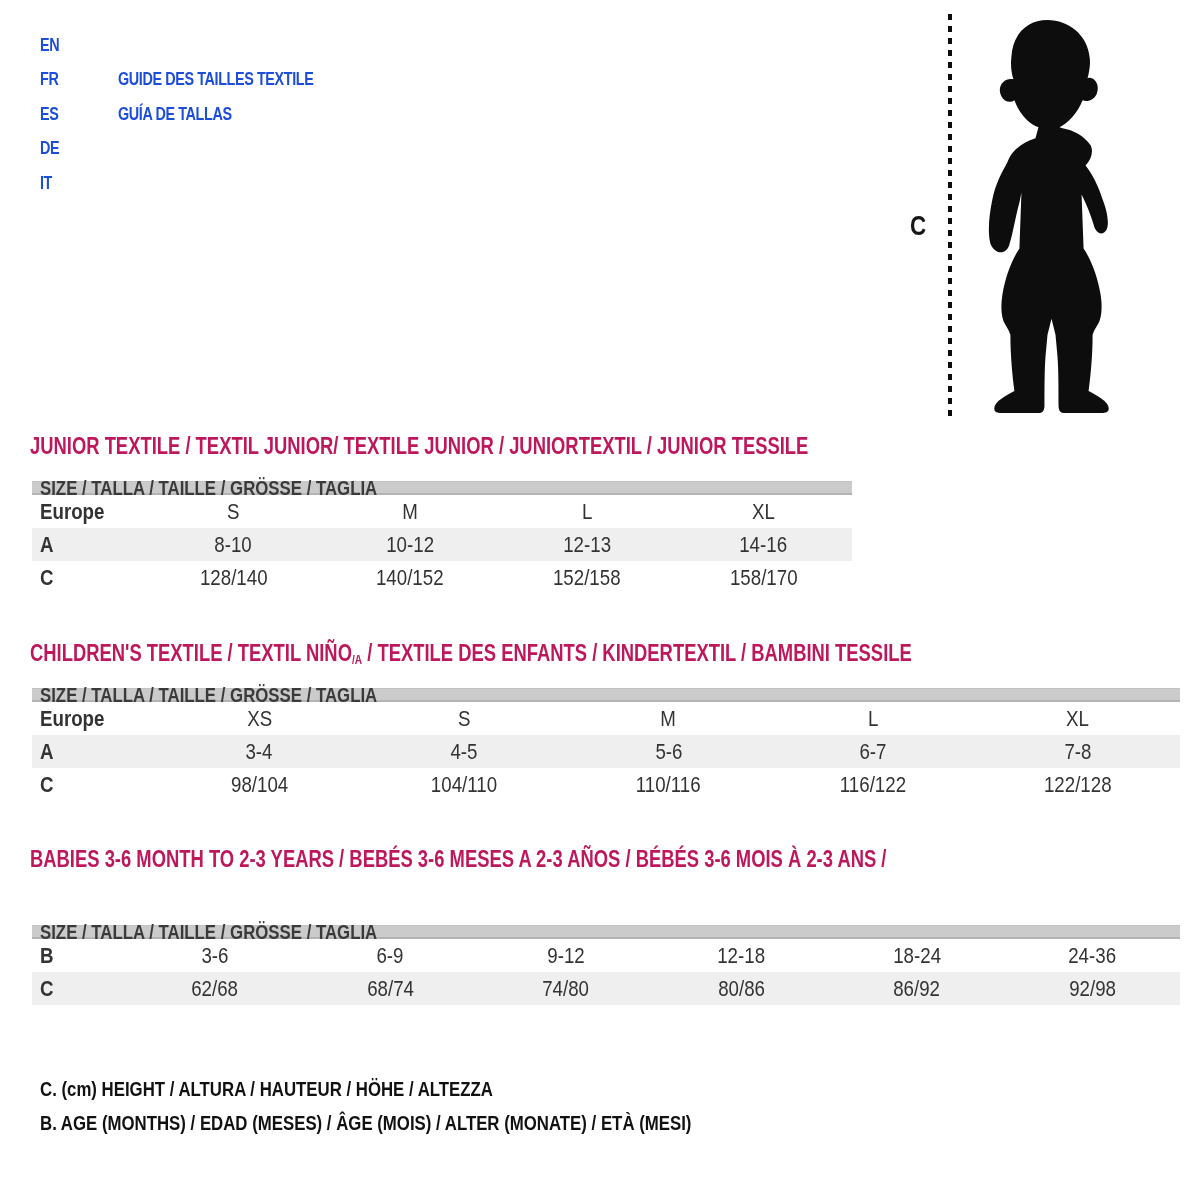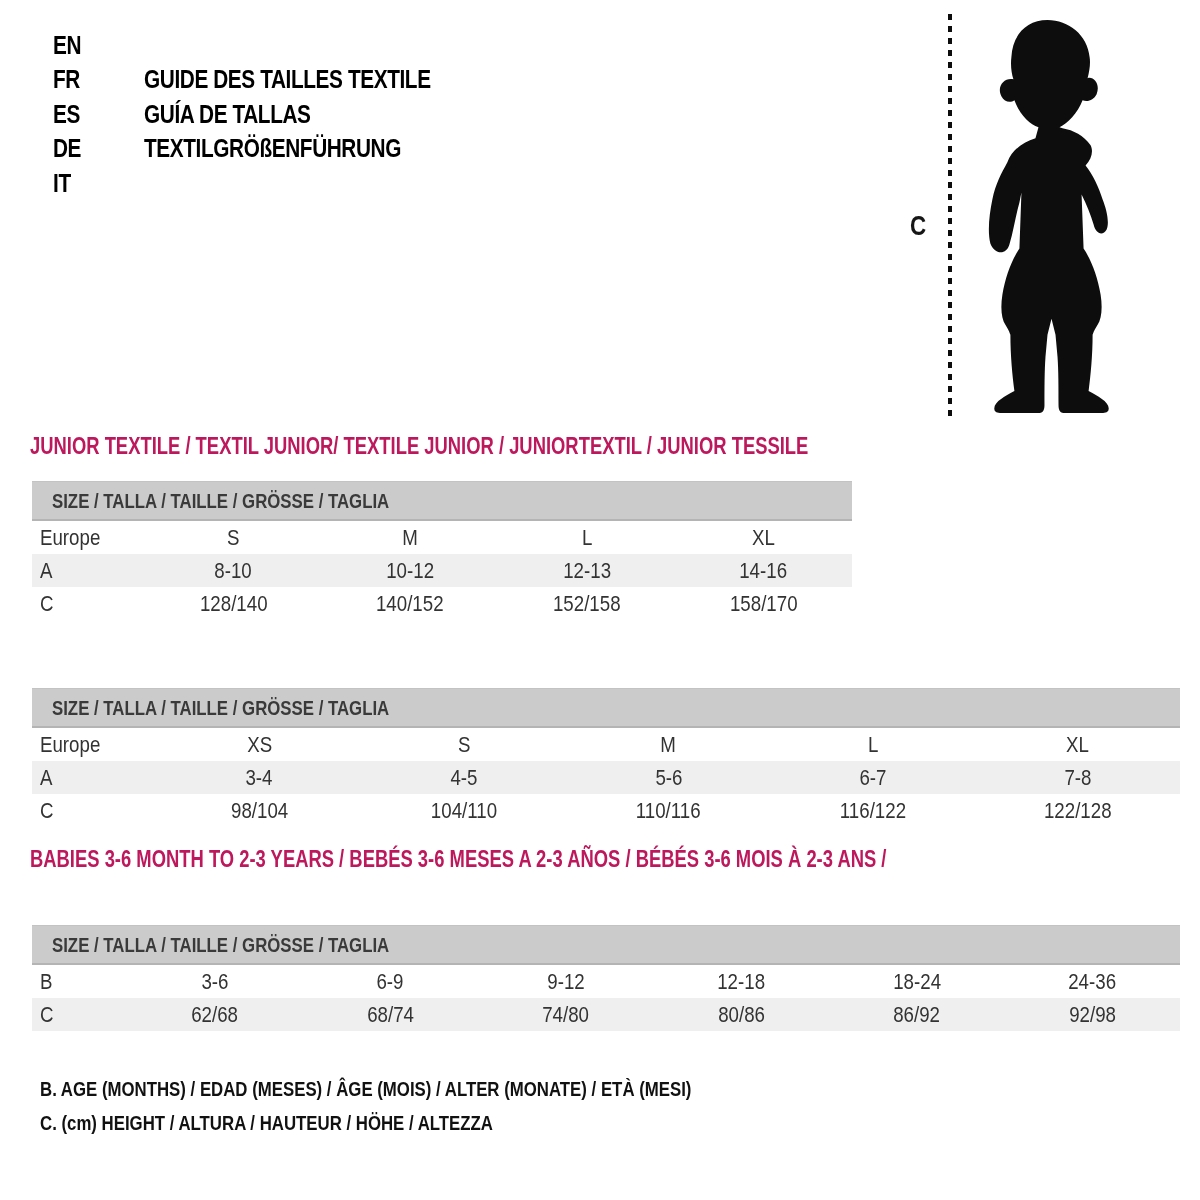--- a/index.html
+++ b/index.html
@@ -7,50 +7,50 @@
   .canvas{
     position:relative;width:1200px;height:1200px;background:#fff;overflow:hidden;
     font-family:"Liberation Sans",sans-serif;color:#1c1c1c;
   }
   
   .cond{display:inline-block;transform:scaleX(0.80);transform-origin:left center;white-space:nowrap;}
 
   
   .lang-block{position:absolute;left:40px;top:28px;}
   .lang-row{height:34.5px;display:flex;align-items:center;}
-  .lang-code,.lang-label{font-weight:bold;font-size:26px;letter-spacing:-0.5px;color:#000000;margin-left:13px;}
+  .lang-code,.lang-label{font-weight:bold;font-size:18px;letter-spacing:-0.5px;color:#1d4ed8;}
   .lang-code{width:78px;flex:0 0 78px;}
 
   
   .dash-line{
     position:absolute;left:948px;top:14px;width:4px;height:404px;
     background:repeating-linear-gradient(to bottom,var(--sil) 0 6px,transparent 6px 12px);
   }
   .c-label{position:absolute;left:910px;top:210px;font-size:28px;font-weight:bold;color:#161616;}
   .toddler{position:absolute;left:962px;top:12px;width:178px;height:406px;}
   .toddler path{fill:var(--sil);}
 
   
   .sec-title{position:absolute;left:30px;font-weight:bold;font-size:23px;color:#be185d;white-space:nowrap;}
   .subtxt{font-size:0.55em;vertical-align:-0.22em;}
 
   
   .tbl{position:absolute;left:32px;}
   .band{
-    height:40px;background:var(--band);
+    height:14px;background:var(--band);
     border-top:1px solid #c3c3c3;border-bottom:2px solid #b4b4b4;
-    display:flex;align-items:center;padding-left:20px;box-sizing:border-box;
+    display:flex;align-items:center;padding-left:8px;box-sizing:border-box;
   }
   .bandtext{font-weight:bold;font-size:21px;color:#3a3a3a;}
   .trow{display:grid;align-items:center;height:33px;}
   .trow.shaded{background:var(--shaded);}
   #tbl-junior  .trow{grid-template-columns:113px repeat(4,1fr);}
   #tbl-children .trow{grid-template-columns:125px repeat(5,1fr);}
   #tbl-babies  .trow{grid-template-columns:95px repeat(6,1fr);}
-  .c0{text-align:left;padding-left:8px;}
+  .c0{text-align:left;padding-left:8px;font-weight:bold;}
   .cv{text-align:center;}
   .cv-in{display:inline-block;transform:scaleX(0.85);transform-origin:center;font-size:22px;color:#333;}
   .c0 .cv-in{transform-origin:left center;}
 
   
   .legend{position:absolute;left:40px;}
   .legend-row{height:34px;display:flex;align-items:center;}
   .legend-row .cond{font-weight:bold;font-size:21px;color:#111;}
 </style>
 </head>
@@ -65,21 +65,20 @@
     <div class="lang-row">
       <span class="lang-code"><span class="cond">FR</span></span>
       <span class="lang-label"><span class="cond">GUIDE DES TAILLES TEXTILE</span></span>
     </div>
     <div class="lang-row">
       <span class="lang-code"><span class="cond">ES</span></span>
       <span class="lang-label"><span class="cond">GUÍA DE TALLAS</span></span>
     </div>
     <div class="lang-row">
       <span class="lang-code"><span class="cond">DE</span></span>
-      <span class="lang-label"><span class="cond">TEXTILGRÖßENFÜHRUNG</span></span>
     </div>
     <div class="lang-row">
       <span class="lang-code"><span class="cond">IT</span></span>
     </div>
   </div>
 
   <div class="dash-line"></div>
   <div class="c-label"><span class="cond">C</span></div>
   <svg class="toddler" viewBox="0 0 175 405" aria-hidden="true">
     <path d="M84 8 C63 8 49 23 48 45 C47 53 48 61 50 67 C41 65 33 74 38 84 C41 90 47 91 51 88
@@ -122,20 +121,23 @@
         <div class="trow">
           <span class="c0"><span class="cv-in">C</span></span>
           <span class="cv"><span class="cv-in">128/140</span></span>
           <span class="cv"><span class="cv-in">140/152</span></span>
           <span class="cv"><span class="cv-in">152/158</span></span>
           <span class="cv"><span class="cv-in">158/170</span></span>
         </div>
       </div>
   </div>
 
+  <div class="sec-title" style="top:640px">
+    <span class="cond"><span>CHILDREN'S TEXTILE / TEXTIL NIÑO</span><span class="subtxt">/A</span><span> / TEXTILE DES ENFANTS / KINDERTEXTIL / BAMBINI TESSILE</span></span>
+  </div>
   <div class="tbl" id="tbl-children" style="top:688px;width:1148px">
     <div class="band">
       <span class="cond bandtext">SIZE / TALLA / TAILLE / GRÖSSE / TAGLIA</span>
     </div>
     <div class="tbody" id="tbody-children">
         <div class="trow">
           <span class="c0"><span class="cv-in">Europe</span></span>
           <span class="cv"><span class="cv-in">XS</span></span>
           <span class="cv"><span class="cv-in">S</span></span>
           <span class="cv"><span class="cv-in">M</span></span>
@@ -185,20 +187,20 @@
           <span class="cv"><span class="cv-in">74/80</span></span>
           <span class="cv"><span class="cv-in">80/86</span></span>
           <span class="cv"><span class="cv-in">86/92</span></span>
           <span class="cv"><span class="cv-in">92/98</span></span>
         </div>
       </div>
   </div>
 
   <div class="legend" style="top:1072px">
     <div class="legend-row">
+      <span class="cond">C. (cm) HEIGHT / ALTURA / HAUTEUR / HÖHE / ALTEZZA</span>
+    </div>
+    <div class="legend-row">
       <span class="cond">B. AGE (MONTHS) / EDAD (MESES) / ÂGE (MOIS) / ALTER (MONATE) / ETÀ (MESI)</span>
     </div>
-    <div class="legend-row">
-      <span class="cond">C. (cm) HEIGHT / ALTURA / HAUTEUR / HÖHE / ALTEZZA</span>
-    </div>
   </div>
 
 </div>
 
 </body></html>

